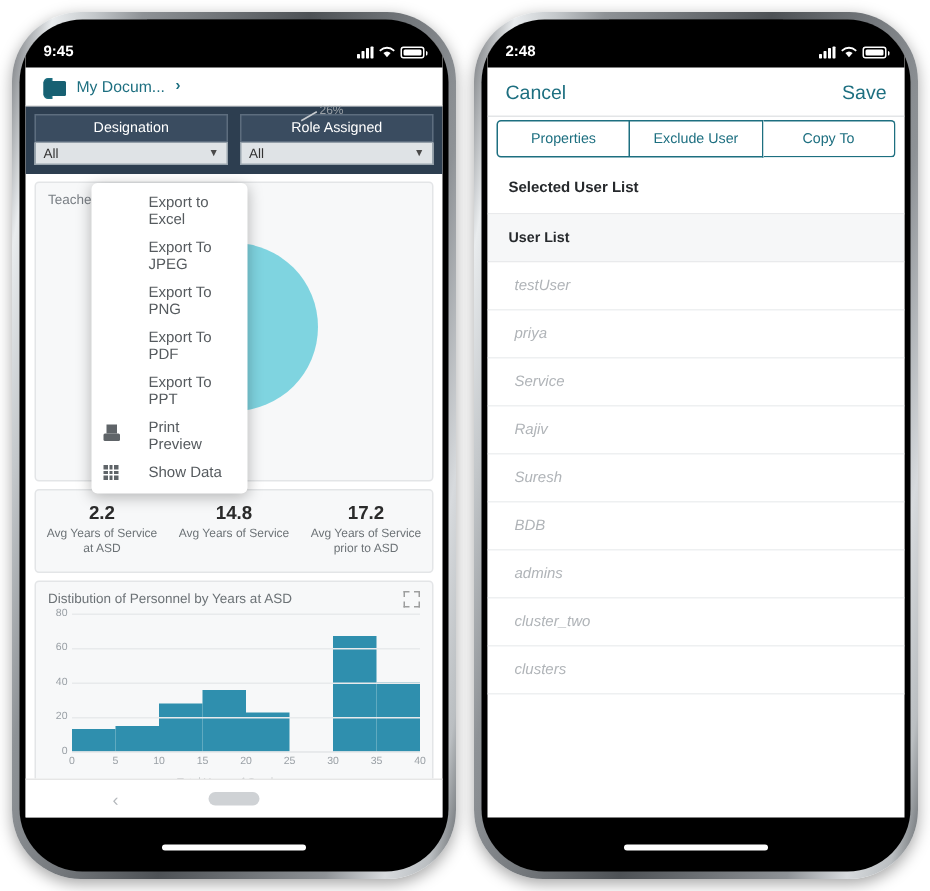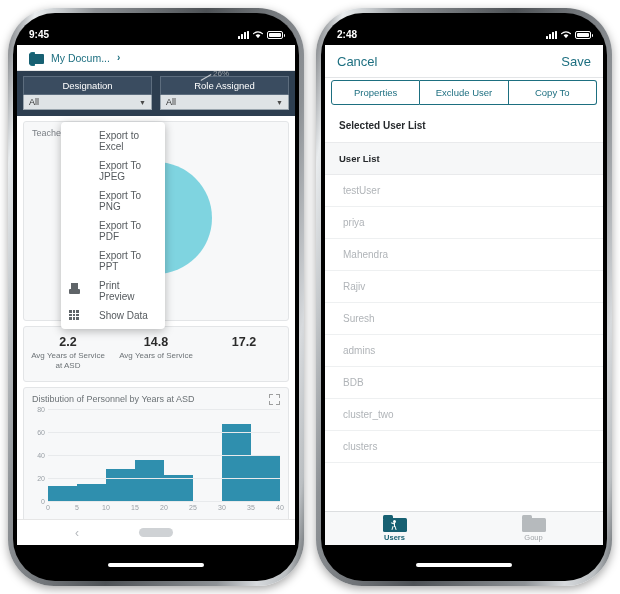--- a/index.html
+++ b/index.html
@@ -178,21 +178,21 @@
   .tab:last-child { border-radius: 0 3px 3px 0; }
 
   .section-head {
     font-size: 10px; font-weight: bold; color: #26292c;
     padding: 11px 14px; background: #fff; border-bottom: 1px solid #e9eaec;
   }
   .list-head {
     font-size: 9.5px; font-weight: bold; color: #26292c;
     padding: 10px 14px; background: #f6f7f8; border-bottom: 1px solid #e9eaec;
   }
-  .userlist { background: #fff; }
+  .userlist { background: #fff; font-style: italic; }
   .user-row {
     font-size: 10px; color: #b0b4b8; padding: 10px 14px 10px 18px;
     border-bottom: 1px solid #eef0f1;
   }
 
   .tabbar {
     position: absolute; left: 0; right: 0; bottom: 0; height: 34px;
     background: #f7f8f9; border-top: 1px solid #dcdee0;
     display: flex;
   }
@@ -285,20 +285,21 @@
             <div class="kpi">
               <div class="kpi-val">2.2</div>
               <div class="kpi-lbl">Avg Years of Service at ASD</div>
             </div>
             <div class="kpi">
               <div class="kpi-val">14.8</div>
               <div class="kpi-lbl">Avg Years of Service</div>
             </div>
             <div class="kpi">
               <div class="kpi-val">17.2</div>
+              <div class="kpi-lbl">Avg Years of Service prior to ASD</div>
             </div>
           </div>
         </div>
 
         <div class="card chart-card">
           <div class="chart-head">
             <div class="t">Distibution of Personnel by Years at ASD</div>
             <div class="expand">
                 <span></span>
                 <span></span>
@@ -430,50 +431,27 @@
             <div class="tab"><span>Properties</span></div>
             <div class="tab"><span>Exclude User</span></div>
             <div class="tab"><span>Copy To</span></div>
           </div>
 
         <div class="section-head">Selected User List</div>
         <div class="list-head">User List</div>
         <div class="userlist" id="userList">
             <div class="user-row"><span>testUser</span></div>
             <div class="user-row"><span>priya</span></div>
-            <div class="user-row"><span>Mahendra</span></div>
+            <div class="user-row"><span>Service</span></div>
             <div class="user-row"><span>Rajiv</span></div>
             <div class="user-row"><span>Suresh</span></div>
+            <div class="user-row"><span>BDB</span></div>
             <div class="user-row"><span>admins</span></div>
-            <div class="user-row"><span>BDB</span></div>
             <div class="user-row"><span>cluster_two</span></div>
             <div class="user-row"><span>clusters</span></div>
           </div>
 
-        <div class="tabbar">
-          <div class="tabbar-item">
-            <span class="fold on">
-              <span class="tb2"></span>
-                <span class="bd"></span>
-              <span class="person">
-                  <span class="h"></span>
-                  <span class="b"></span>
-                  <span class="l1"></span>
-                  <span class="l2"></span>
-                  <span class="a1"></span>
-                </span>
-            </span>
-            <span class="tb-label on">Users</span>
-          </div>
-          <div class="tabbar-item">
-            <span class="fold off">
-                <span class="tb2"></span>
-                <span class="bd"></span>
-              </span>
-            <span class="tb-label off">Goup</span>
-          </div>
-        </div>
 
       </div>
     </div>
   </div>
 
 </div>
 
 </body></html>

